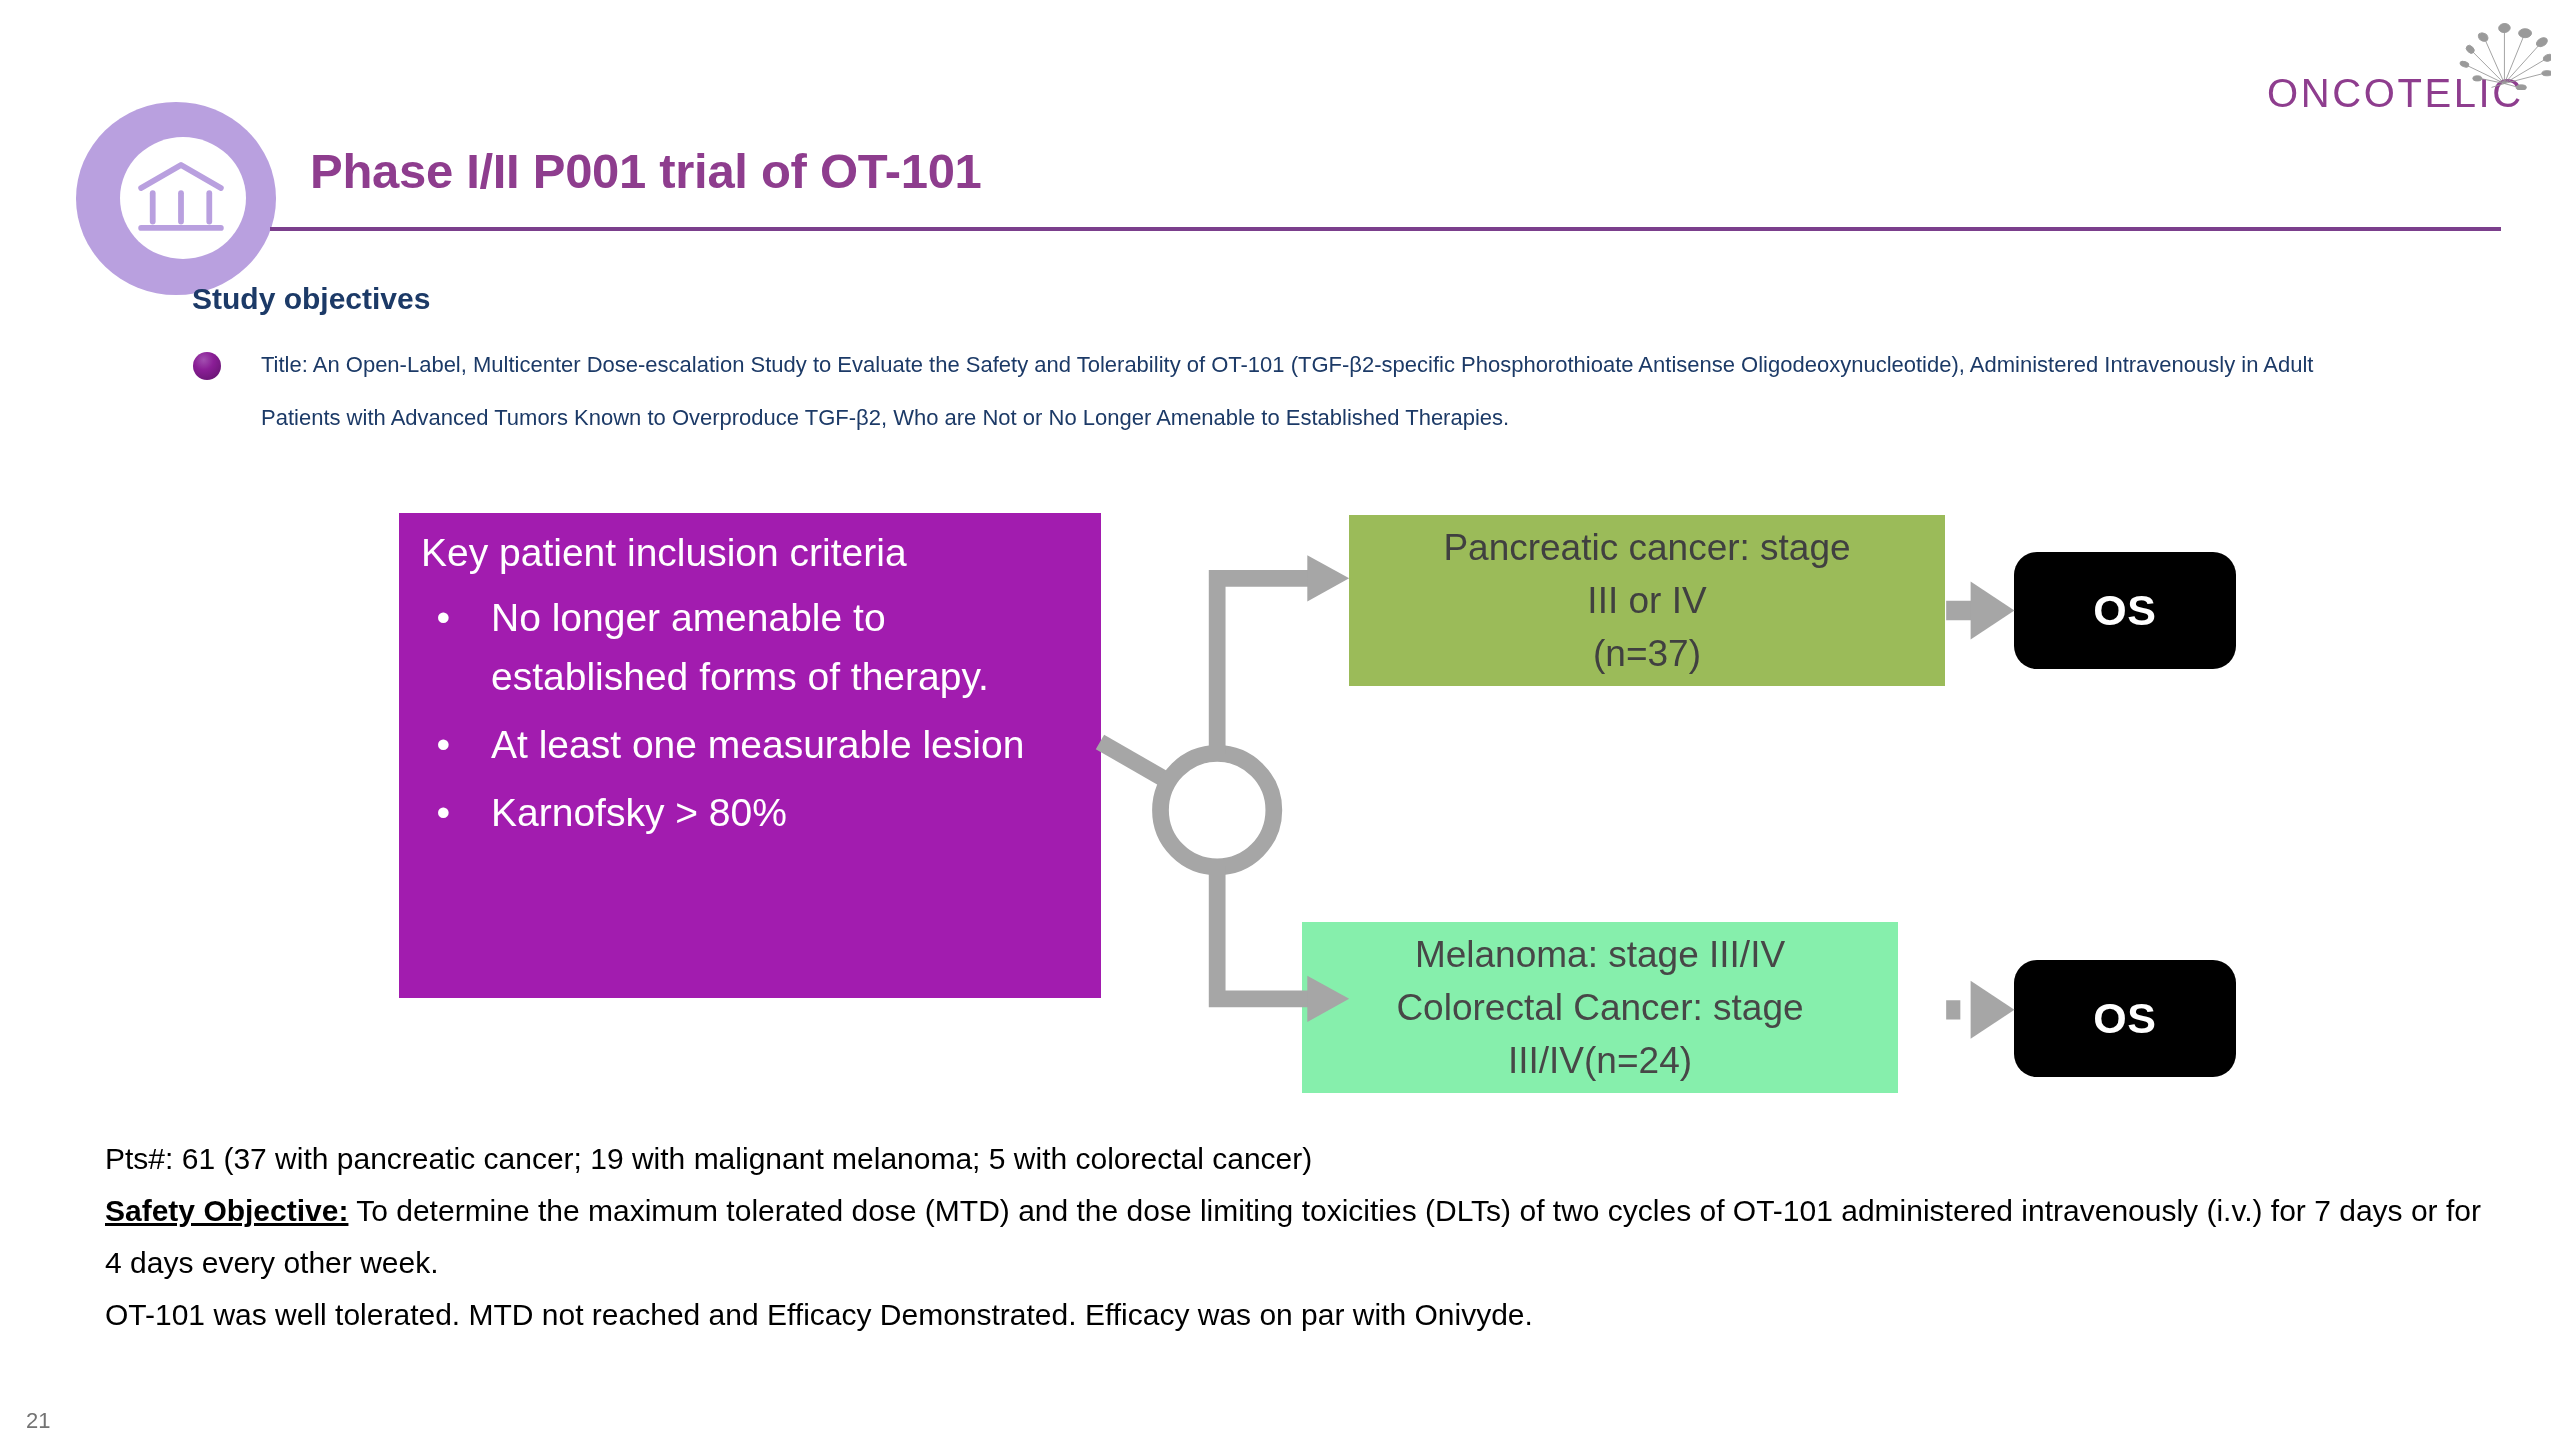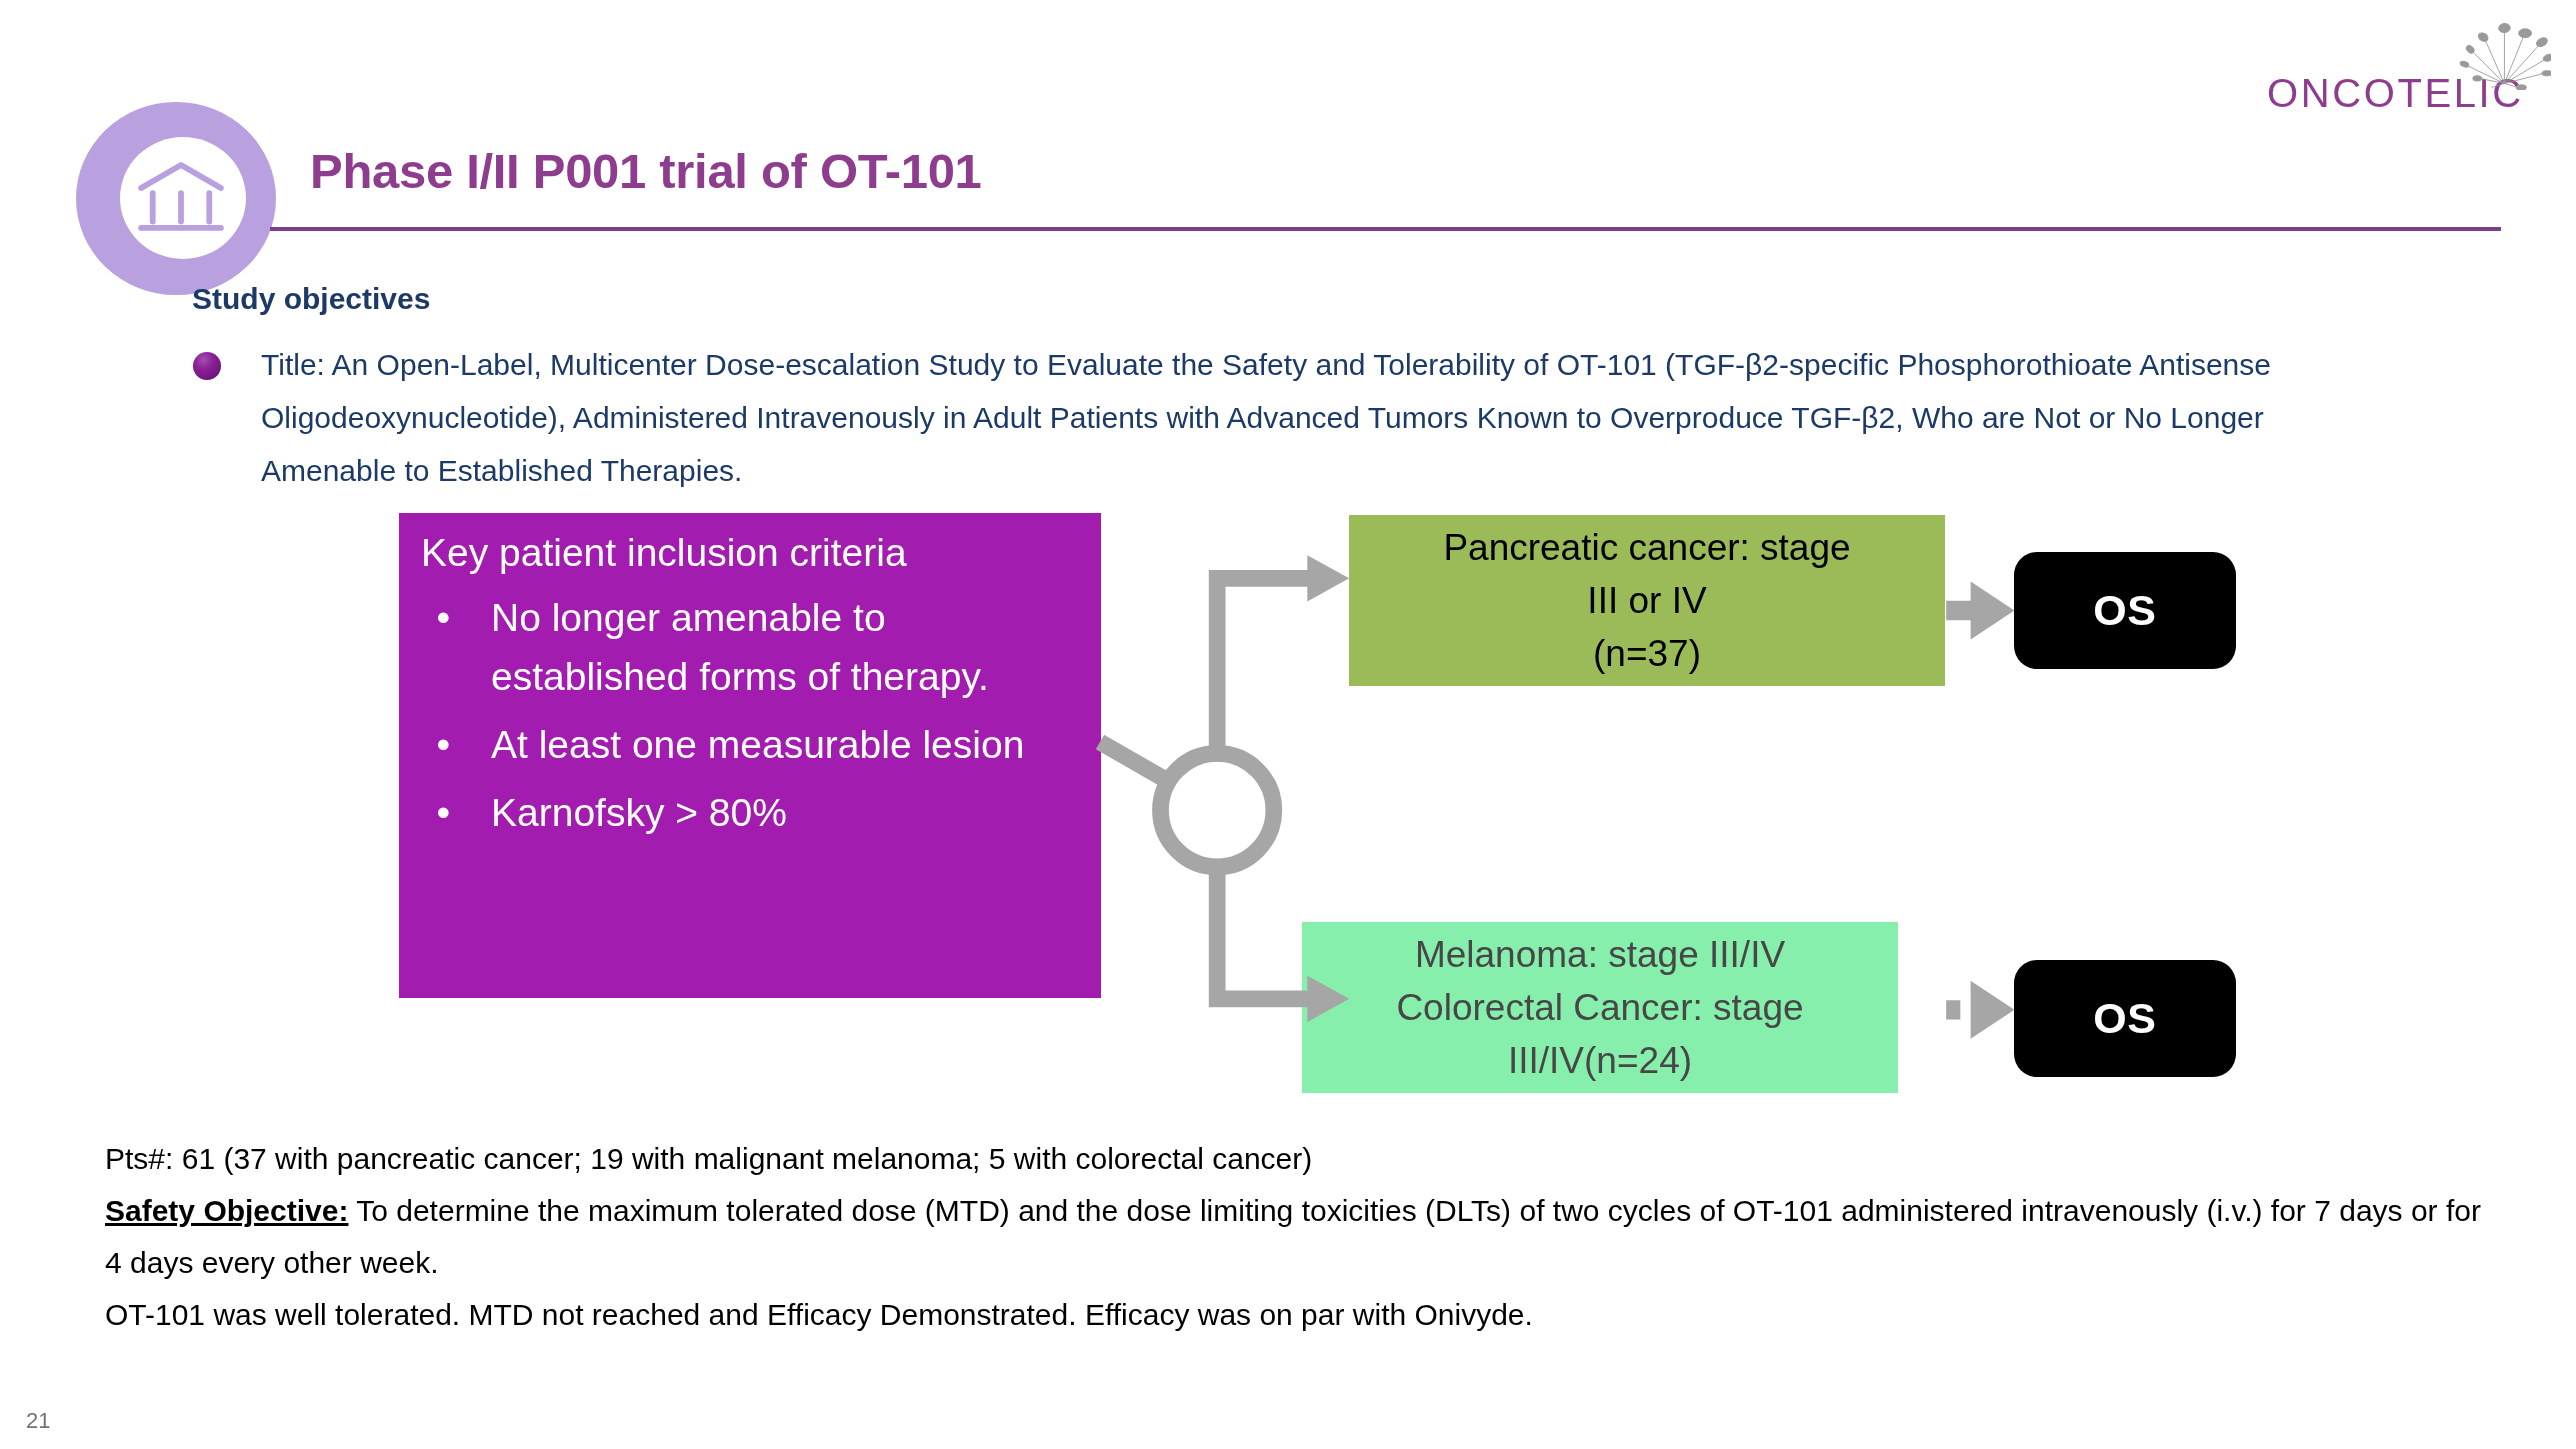--- a/index.html
+++ b/index.html
@@ -106,21 +106,21 @@
     width: 28px;
     height: 28px;
     border-radius: 50%;
     background: radial-gradient(circle at 38% 28%, #A24FB0 0%, #8A1E96 38%, #5D1268 100%);
   }
   #title-paragraph {
     position: absolute;
     left: 261px;
     top: 338px;
     width: 2138px;
-    font-size: 30px;
+    font-size: 22px;
     line-height: 53px;
     color: #1C3A67;
   }
 
   
   #blue-box {
     position: absolute;
     left: 399px;
     top: 513px;
     width: 702px;
@@ -168,21 +168,21 @@
   }
   #green-box {
     left: 1349px;
     top: 515px;
     width: 596px;
     height: 171px;
     background: #9BBB59;
   }
   #green-box .line {
     font-size: 37px;
-    color: #000000;
+    color: #404040;
     line-height: 53px;
     white-space: nowrap;
   }
   #red-box {
     left: 1302px;
     top: 922px;
     width: 596px;
     height: 171px;
     background: #86efac;
   }

